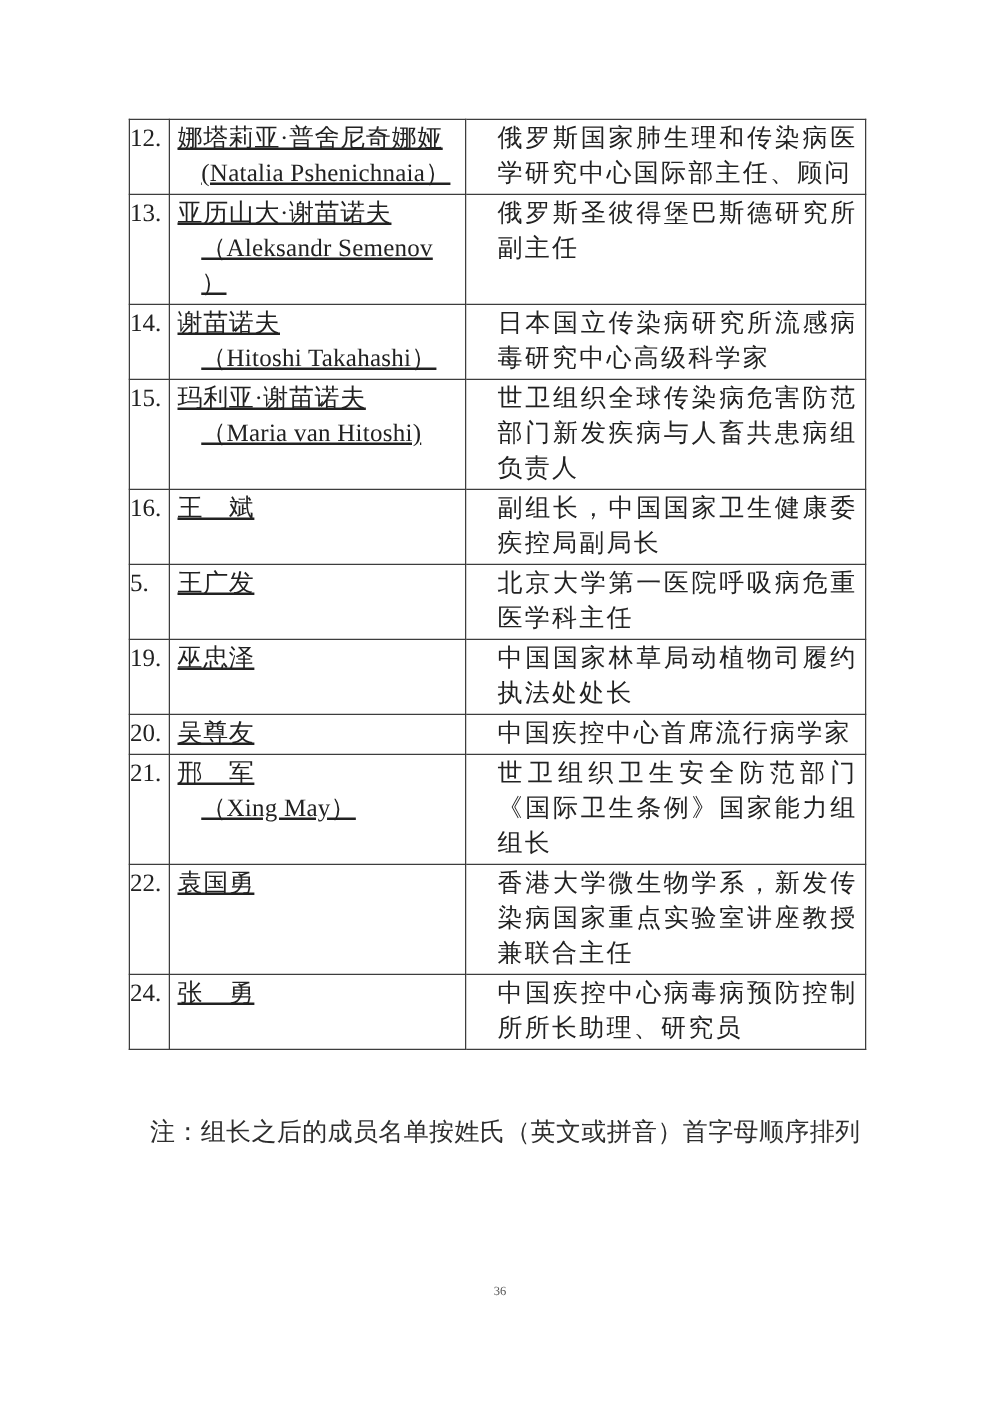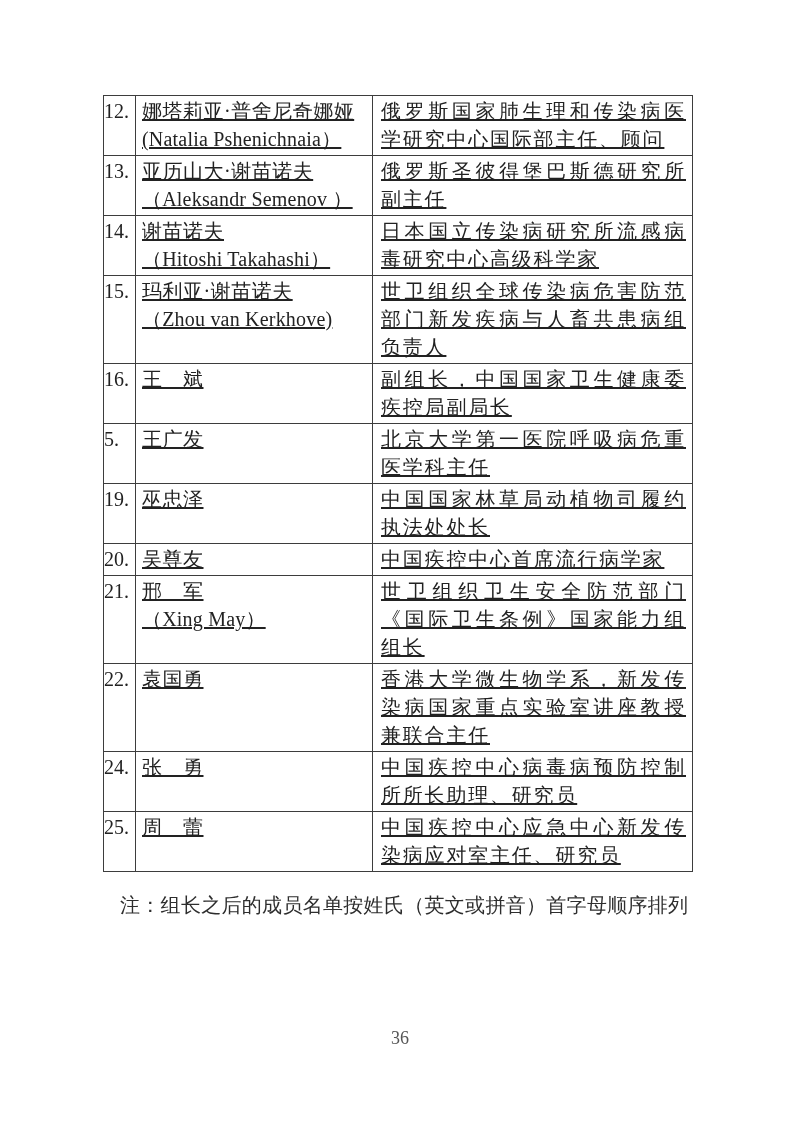--- a/index.html
+++ b/index.html
@@ -33,45 +33,44 @@
   .col-num  { width: 32px; }
   .col-name { width: 237px; }
   .col-desc { width: 320px; }
   td.num-cell {
     text-align: left;
     padding-right: 2px;
     letter-spacing: 0;
   }
   td.name-cell { padding-left: 6px; padding-right: 4px; text-decoration: underline; }
   .name-cn { letter-spacing: 0.5px; }
-  .name-en { letter-spacing: 0.2px; }
+  .name-en { letter-spacing: 0.2px; margin-left: 19px; }
   .name-en:empty { display: none; }
   td.desc-cell {
-    padding-left: 8px;
+    padding-left: 25px;
     padding-right: 6px;
     letter-spacing: 1.8px;
     text-align: justify;
     text-justify: inter-character;
-    text-decoration: underline;
   }
   .footnote {
     position: absolute;
     left: 120px;
     top: 892px;
     font-size: 20px;
     letter-spacing: 0.3px;
     color: #2e2e2e;
   }
   .page-number {
     position: absolute;
     left: 0;
     top: 1028px;
     width: 100%;
     text-align: center;
-    font-size: 18px;
+    font-size: 10px;
     color: #555555;
   }
 </style>
 </head>
 <body>
 
 <div class="page">
 
   <table class="member-table">
     <colgroup>
@@ -105,21 +104,21 @@
           <div class="name-cn">谢苗诺夫</div>
           <div class="name-en">（Hitoshi Takahashi）</div>
         </td>
         <td class="desc-cell">日本国立传染病研究所流感病毒研究中心高级科学家</td>
       </tr>
 
       <tr>
         <td class="num-cell">15.</td>
         <td class="name-cell">
           <div class="name-cn">玛利亚·谢苗诺夫</div>
-          <div class="name-en">（Zhou van Kerkhove)</div>
+          <div class="name-en">（Maria van Hitoshi)</div>
         </td>
         <td class="desc-cell">世卫组织全球传染病危害防范部门新发疾病与人畜共患病组负责人</td>
       </tr>
 
       <tr>
         <td class="num-cell">16.</td>
         <td class="name-cell">
           <div class="name-cn">王　斌</div>
 
         </td>
@@ -175,28 +174,20 @@
 
       <tr>
         <td class="num-cell">24.</td>
         <td class="name-cell">
           <div class="name-cn">张　勇</div>
 
         </td>
         <td class="desc-cell">中国疾控中心病毒病预防控制所所长助理、研究员</td>
       </tr>
 
-      <tr>
-        <td class="num-cell">25.</td>
-        <td class="name-cell">
-          <div class="name-cn">周　蕾</div>
-
-        </td>
-        <td class="desc-cell">中国疾控中心应急中心新发传染病应对室主任、研究员</td>
-      </tr>
 
     </tbody>
   </table>
 
   <div class="footnote">注：组长之后的成员名单按姓氏（英文或拼音）首字母顺序排列</div>
 
   <div class="page-number">36</div>
 
 </div>
 

